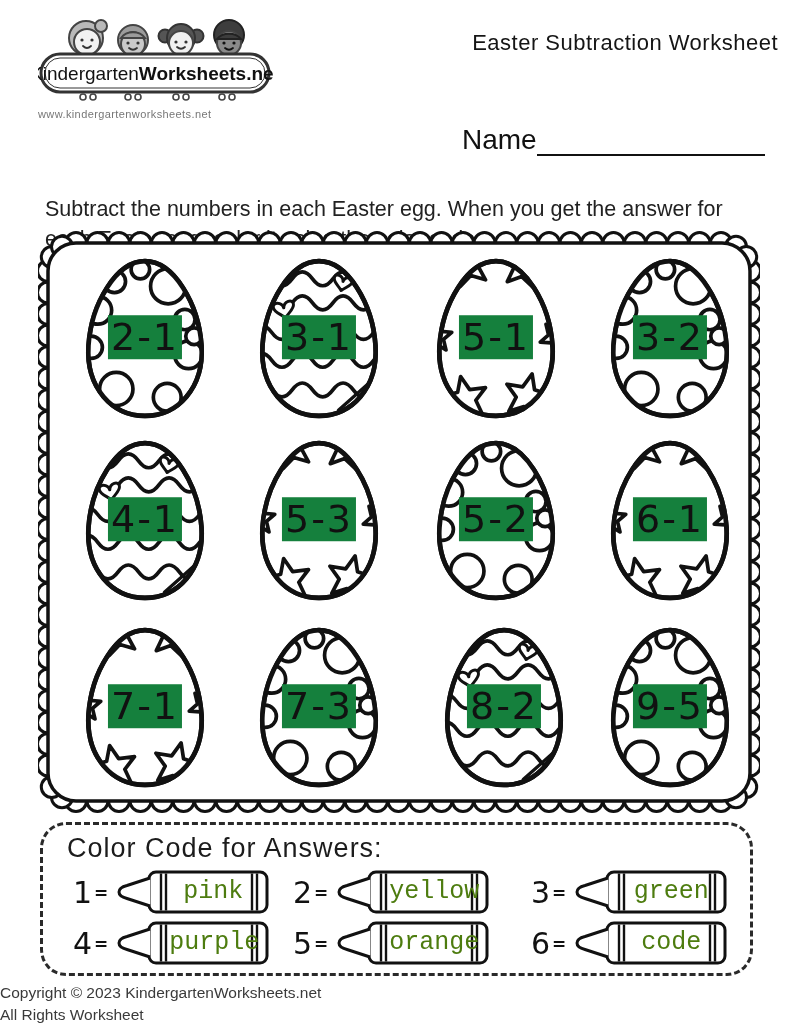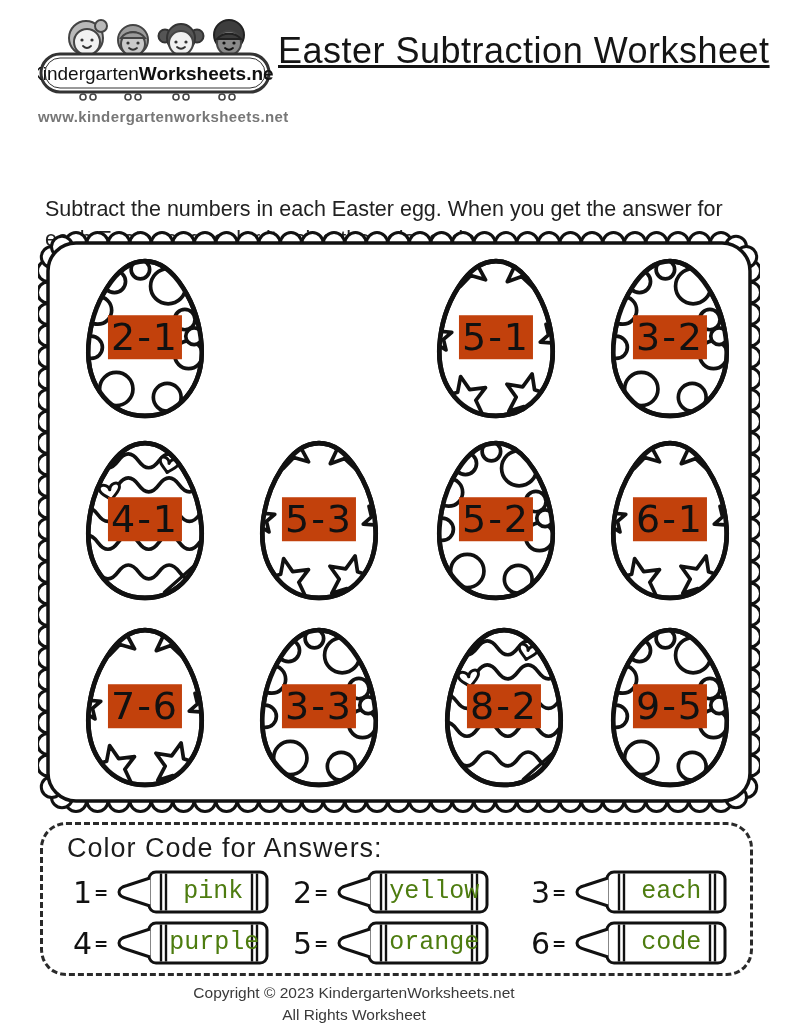--- a/index.html
+++ b/index.html
@@ -1,54 +1,54 @@
 <!DOCTYPE html>
 <html><head>
 <meta charset="utf-8">
 <style>
   html,body{margin:0;padding:0;background:#fff;}
   .page{position:relative;width:800px;height:1035px;background:#fff;overflow:hidden;
         font-family:"Liberation Sans",sans-serif;color:#1a1a1a;}
 
   
   .logo-wrap{position:absolute;left:38px;top:14px;width:235px;height:92px;}
-  .logo-url{position:absolute;left:38px;top:108px;font-size:15px;color:#777;letter-spacing:.4px;font-weight:bold;}
-  .title{position:absolute;left:278px;top:30px;width:500px;text-align:left;
-         font-size:36px;font-weight:400;letter-spacing:.5px;color:#151515;text-decoration:underline;}
+  .logo-url{position:absolute;left:38px;top:108px;font-size:11px;color:#777;letter-spacing:.4px;}
+  .title{position:absolute;left:278px;top:30px;width:500px;text-align:right;
+         font-size:22px;font-weight:400;letter-spacing:.5px;color:#151515;}
   .name-row{position:absolute;left:462px;top:124px;font-size:28px;color:#111;}
   .name-line{display:inline-block;width:228px;border-bottom:2.5px solid #111;height:28px;vertical-align:bottom;}
 
   .instructions{position:absolute;left:45px;top:172px;width:708px;
                 font-size:21.5px;line-height:1.4;color:#222;font-weight:400;}
 
   
   .egg-frame{position:absolute;left:38px;top:231px;width:722px;height:582px;}
   .egg-frame svg{position:absolute;left:0;top:0;}
   .egg-cell{position:absolute;width:140px;height:176px;}
   .egg-cell svg{position:absolute;left:0;top:0;width:140px;height:176px;}
   .egg-label{position:absolute;left:50%;top:50%;transform:translate(-50%,-54%);
-             background:#c2410c;padding:0 3px;font-family:"DejaVu Sans",sans-serif;
+             background:#15803d;padding:0 3px;font-family:"DejaVu Sans",sans-serif;
              font-size:38px;font-weight:500;letter-spacing:2px;color:#111;white-space:nowrap;}
 
   
   .color-box{position:absolute;left:40px;top:822px;width:707px;height:148px;
              border:3px dashed #2a2a2a;border-radius:26px;}
   .color-title{position:absolute;left:24px;top:8px;font-size:27px;font-weight:400;
                letter-spacing:1px;color:#1c1c1c;}
   .cc-entry{position:absolute;display:flex;align-items:center;}
   .cc-num{font-family:"DejaVu Sans",sans-serif;font-size:30px;font-weight:500;color:#111;}
   .cc-eq{font-family:"DejaVu Sans",sans-serif;font-size:17px;font-weight:700;margin:2px 3px 0 2px;color:#111;}
   .crayon{position:relative;width:160px;height:46px;}
   .crayon svg{position:absolute;left:0;top:0;}
   .crayon-label{position:absolute;left:58px;top:50%;width:88px;transform:translateY(-52%);
                 text-align:center;font-family:Liberation Mono, monospace;font-size:25px;
                 font-weight:500;color:#4d7c0f;}
 
   
-  .footer{position:absolute;left:0;top:982px;width:708px;text-align:center;
+  .footer{position:absolute;left:0;top:982px;width:708px;
           color:#3a3a3a;font-size:15.5px;line-height:1.45;}
 </style>
 </head>
 <body>
 
 <div class="page">
 
   <div class="logo-wrap">
     <svg width="235" height="92" viewBox="0 0 235 92">
 
@@ -102,20 +102,23 @@
         <circle cx="138" cy="83" r="3"></circle>
           <circle cx="148" cy="83" r="3"></circle>
         <circle cx="184" cy="83" r="3"></circle>
           <circle cx="194" cy="83" r="3"></circle>
       </g>
     </svg>
   </div>
   <div class="logo-url">www.kindergartenworksheets.net</div>
 
   <div class="title">Easter Subtraction Worksheet</div>
+  <div class="name-row">
+    <span>Name</span><span class="name-line"></span>
+  </div>
 
   <p class="instructions">Subtract the numbers in each Easter egg. When you get the answer for each Easter egg, color it using the color code.</p>
 
   <div class="egg-frame" id="eggFrame">
       <svg width="722" height="582" viewBox="0 0 722 582">
         <circle cx="38.0" cy="12.0" r="10.5" fill="#fff" stroke="#111" stroke-width="3"></circle>
         <circle cx="59.5" cy="12.0" r="10.5" fill="#fff" stroke="#111" stroke-width="3"></circle>
         <circle cx="81.0" cy="12.0" r="10.5" fill="#fff" stroke="#111" stroke-width="3"></circle>
         <circle cx="102.5" cy="12.0" r="10.5" fill="#fff" stroke="#111" stroke-width="3"></circle>
         <circle cx="124.0" cy="12.0" r="10.5" fill="#fff" stroke="#111" stroke-width="3"></circle>
@@ -251,20 +254,42 @@
             <circle cx="17" cy="104" r="12" fill="#fff" stroke="#111" stroke-width="4"></circle>
             <circle cx="122" cy="112" r="15" fill="#fff" stroke="#111" stroke-width="4"></circle>
             <circle cx="44" cy="149" r="18" fill="#fff" stroke="#111" stroke-width="4"></circle>
             <circle cx="99" cy="158" r="15" fill="#fff" stroke="#111" stroke-width="4"></circle>
             <circle cx="128" cy="92" r="9" fill="#fff" stroke="#111" stroke-width="4"></circle>
           </g>
         <path d="M75,11 C106,11 133,57 136,102 C139,148 110,178 75,178 C40,178 11,148 14,102 C17,57 44,11 75,11 Z" fill="none" stroke="#111" stroke-width="5"></path>
       </svg>
       <div class="egg-label">2-1</div>
       </div>
+      <div class="egg-cell" style="left: 211px; top: 20px;">
+        <svg viewBox="0 0 150 190">
+        <defs>
+            <clipPath id="eggclip1">
+              <path d="M75,11 C106,11 133,57 136,102 C139,148 110,178 75,178 C40,178 11,148 14,102 C17,57 44,11 75,11 Z"></path>
+            </clipPath>
+          </defs>
+        <path d="M75,11 C106,11 133,57 136,102 C139,148 110,178 75,178 C40,178 11,148 14,102 C17,57 44,11 75,11 Z" fill="#fff" stroke="#111" stroke-width="5"></path>
+        <g clip-path="url(#eggclip1)">
+            <path d="M2,30 q11,-15 22,0 t22,0 t22,0 t22,0 t22,0 t22,0 t22,0" fill="none" stroke="#111" stroke-width="4" stroke-linecap="round"></path>
+            <path d="M2,56 q11,-15 22,0 t22,0 t22,0 t22,0 t22,0 t22,0 t22,0" fill="none" stroke="#111" stroke-width="4" stroke-linecap="round"></path>
+            <path d="M2,88 q11,-15 22,0 t22,0 t22,0 t22,0 t22,0 t22,0 t22,0" fill="none" stroke="#111" stroke-width="4" stroke-linecap="round"></path>
+            <path d="M2,118 q11,-15 22,0 t22,0 t22,0 t22,0 t22,0 t22,0 t22,0" fill="none" stroke="#111" stroke-width="4" stroke-linecap="round"></path>
+            <path d="M2,150 q11,-15 22,0 t22,0 t22,0 t22,0 t22,0 t22,0 t22,0" fill="none" stroke="#111" stroke-width="4" stroke-linecap="round"></path>
+            <path d="M96,172 L133,139" fill="none" stroke="#111" stroke-width="3.5" stroke-linecap="round"></path>
+            <path transform="translate(102,28) rotate(12) scale(1)" d="M0,5 C-1,-1 -10,-3 -10,3 C-10,8 -3,11 0,15 C3,11 10,8 10,3 C10,-3 1,-1 0,5 Z" fill="#fff" stroke="#111" stroke-width="3.2" stroke-linejoin="round"></path>
+            <path transform="translate(36,56) rotate(-10) scale(1.1)" d="M0,5 C-1,-1 -10,-3 -10,3 C-10,8 -3,11 0,15 C3,11 10,8 10,3 C10,-3 1,-1 0,5 Z" fill="#fff" stroke="#111" stroke-width="2.9" stroke-linejoin="round"></path>
+          </g>
+        <path d="M75,11 C106,11 133,57 136,102 C139,148 110,178 75,178 C40,178 11,148 14,102 C17,57 44,11 75,11 Z" fill="none" stroke="#111" stroke-width="5"></path>
+      </svg>
+      <div class="egg-label">3-1</div>
+      </div>
       <div class="egg-cell" style="left: 388px; top: 20px;">
         <svg viewBox="0 0 150 190">
         <defs>
             <clipPath id="eggclip2">
               <path d="M75,11 C106,11 133,57 136,102 C139,148 110,178 75,178 C40,178 11,148 14,102 C17,57 44,11 75,11 Z"></path>
             </clipPath>
           </defs>
         <path d="M75,11 C106,11 133,57 136,102 C139,148 110,178 75,178 C40,178 11,148 14,102 C17,57 44,11 75,11 Z" fill="#fff" stroke="#111" stroke-width="5"></path>
         <g clip-path="url(#eggclip2)">
             <path d="M38.8,-7.2 L 48.9,5.9 L 65.1,2.9 L 55.8,16.6 L 63.7,31.1 L 47.8,26.4 L 36.4,38.4 L 35.9,21.9 L 21.0,14.7 L 36.6,9.2 Z" fill="#fff" stroke="#111" stroke-width="4" stroke-linejoin="round"></path>
@@ -399,21 +424,21 @@
         <g clip-path="url(#eggclip8)">
             <path d="M38.8,-7.2 L 48.9,5.9 L 65.1,2.9 L 55.8,16.6 L 63.7,31.1 L 47.8,26.4 L 36.4,38.4 L 35.9,21.9 L 21.0,14.7 L 36.6,9.2 Z" fill="#fff" stroke="#111" stroke-width="4" stroke-linejoin="round"></path>
             <path d="M110.0,-6.5 L 113.0,9.8 L 128.9,14.5 L 114.4,22.4 L 114.8,38.9 L 102.8,27.6 L 87.2,33.1 L 94.3,18.1 L 84.2,5.0 L 100.6,7.1 Z" fill="#fff" stroke="#111" stroke-width="4" stroke-linejoin="round"></path>
             <path d="M11.0,76.0 L 15.5,86.8 L 27.2,87.7 L 18.3,95.4 L 21.0,106.8 L 11.0,100.7 L 1.0,106.8 L 3.7,95.4 L -5.2,87.7 L 6.5,86.8 Z" fill="#fff" stroke="#111" stroke-width="4" stroke-linejoin="round"></path>
             <path d="M139.0,110.0 L 134.5,99.2 L 122.8,98.3 L 131.7,90.6 L 129.0,79.2 L 139.0,85.3 L 149.0,79.2 L 146.3,90.6 L 155.2,98.3 L 143.5,99.2 Z" fill="#fff" stroke="#111" stroke-width="4" stroke-linejoin="round"></path>
             <path d="M36.8,135.5 L 46.6,149.7 L 63.7,147.5 L 53.2,161.2 L 60.6,176.7 L 44.3,171.0 L 31.8,182.8 L 32.3,165.6 L 17.1,157.4 L 33.6,152.5 Z" fill="#fff" stroke="#111" stroke-width="4" stroke-linejoin="round"></path>
             <path d="M114.0,132.7 L 116.6,149.8 L 132.9,155.3 L 117.5,163.0 L 117.4,180.2 L 105.3,167.9 L 88.8,173.1 L 96.8,157.8 L 86.8,143.8 L 103.8,146.6 Z" fill="#fff" stroke="#111" stroke-width="4" stroke-linejoin="round"></path>
           </g>
         <path d="M75,11 C106,11 133,57 136,102 C139,148 110,178 75,178 C40,178 11,148 14,102 C17,57 44,11 75,11 Z" fill="none" stroke="#111" stroke-width="5"></path>
       </svg>
-      <div class="egg-label">7-6</div>
+      <div class="egg-label">7-1</div>
       </div>
       <div class="egg-cell" style="left: 211px; top: 389px;">
         <svg viewBox="0 0 150 190">
         <defs>
             <clipPath id="eggclip9">
               <path d="M75,11 C106,11 133,57 136,102 C139,148 110,178 75,178 C40,178 11,148 14,102 C17,57 44,11 75,11 Z"></path>
             </clipPath>
           </defs>
         <path d="M75,11 C106,11 133,57 136,102 C139,148 110,178 75,178 C40,178 11,148 14,102 C17,57 44,11 75,11 Z" fill="#fff" stroke="#111" stroke-width="5"></path>
         <g clip-path="url(#eggclip9)">
@@ -423,21 +448,21 @@
             <circle cx="24" cy="64" r="15" fill="#fff" stroke="#111" stroke-width="4"></circle>
             <circle cx="118" cy="74" r="11" fill="#fff" stroke="#111" stroke-width="4"></circle>
             <circle cx="17" cy="104" r="12" fill="#fff" stroke="#111" stroke-width="4"></circle>
             <circle cx="122" cy="112" r="15" fill="#fff" stroke="#111" stroke-width="4"></circle>
             <circle cx="44" cy="149" r="18" fill="#fff" stroke="#111" stroke-width="4"></circle>
             <circle cx="99" cy="158" r="15" fill="#fff" stroke="#111" stroke-width="4"></circle>
             <circle cx="128" cy="92" r="9" fill="#fff" stroke="#111" stroke-width="4"></circle>
           </g>
         <path d="M75,11 C106,11 133,57 136,102 C139,148 110,178 75,178 C40,178 11,148 14,102 C17,57 44,11 75,11 Z" fill="none" stroke="#111" stroke-width="5"></path>
       </svg>
-      <div class="egg-label">3-3</div>
+      <div class="egg-label">7-3</div>
       </div>
       <div class="egg-cell" style="left: 396px; top: 389px;">
         <svg viewBox="0 0 150 190">
         <defs>
             <clipPath id="eggclip10">
               <path d="M75,11 C106,11 133,57 136,102 C139,148 110,178 75,178 C40,178 11,148 14,102 C17,57 44,11 75,11 Z"></path>
             </clipPath>
           </defs>
         <path d="M75,11 C106,11 133,57 136,102 C139,148 110,178 75,178 C40,178 11,148 14,102 C17,57 44,11 75,11 Z" fill="#fff" stroke="#111" stroke-width="5"></path>
         <g clip-path="url(#eggclip10)">
@@ -518,21 +543,21 @@
       <span class="cc-eq">=</span>
       <span class="crayon">
             <svg width="160" height="46" viewBox="0 0 160 46">
       <rect x="38" y="3" width="118" height="40" rx="7" fill="#fff" stroke="#111" stroke-width="3"></rect>
       <path d="M39,9 L16,16.5 Q8,18.5 8,23 Q8,27.5 16,29.5 L39,37" fill="#fff" stroke="#111" stroke-width="3" stroke-linejoin="round"></path>
       <line x1="50" y1="4.5" x2="50" y2="41.5" stroke="#111" stroke-width="2.4"></line>
       <line x1="55" y1="4.5" x2="55" y2="41.5" stroke="#111" stroke-width="2.4"></line>
       <line x1="141" y1="4.5" x2="141" y2="41.5" stroke="#111" stroke-width="2.4"></line>
       <line x1="146" y1="4.5" x2="146" y2="41.5" stroke="#111" stroke-width="2.4"></line>
     </svg>
-        <span class="crayon-label">each</span>
+        <span class="crayon-label">green</span>
       </span>
         </div>
         <div class="cc-entry" style="left: 30px; top: 95px;">
           <span class="cc-num">4</span>
       <span class="cc-eq">=</span>
       <span class="crayon">
             <svg width="160" height="46" viewBox="0 0 160 46">
       <rect x="38" y="3" width="118" height="40" rx="7" fill="#fff" stroke="#111" stroke-width="3"></rect>
       <path d="M39,9 L16,16.5 Q8,18.5 8,23 Q8,27.5 16,29.5 L39,37" fill="#fff" stroke="#111" stroke-width="3" stroke-linejoin="round"></path>
       <line x1="50" y1="4.5" x2="50" y2="41.5" stroke="#111" stroke-width="2.4"></line>

